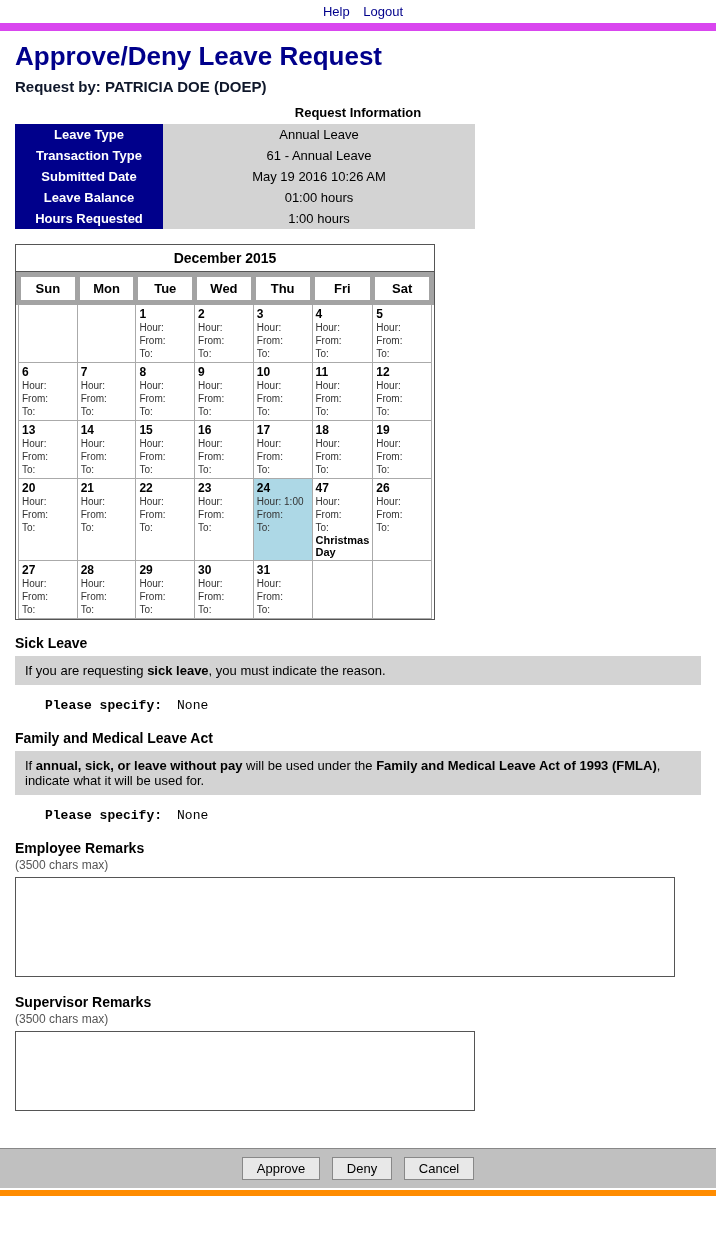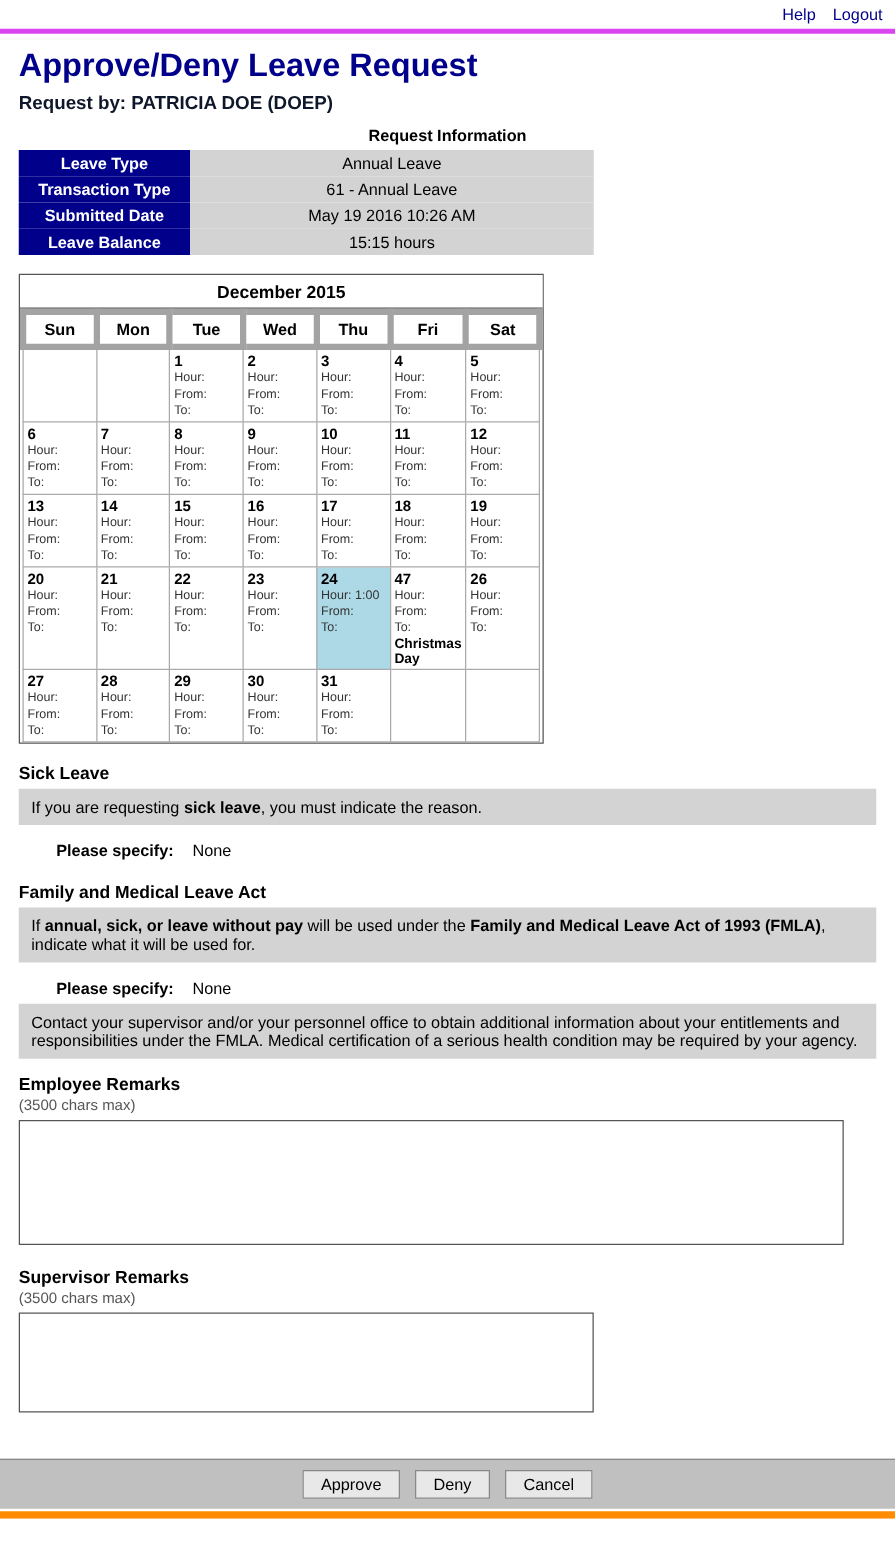--- a/index.html
+++ b/index.html
@@ -4,23 +4,23 @@
   <style>
     * { box-sizing: border-box; margin: 0; padding: 0; }
     body {
       font-family: Arial, sans-serif;
       font-size: 13px;
       color: #000;
       background: #fff;
       width: 716px;
     }
     #top-nav {
-      text-align: right;
+      text-align: center;
       padding: 4px 10px;
-      border-bottom: 4px solid #d946ef;
+      border-bottom: 8px solid #d946ef;
       font-size: 13px;
     }
     #top-nav a {
       color: #00008B;
       text-decoration: none;
       margin-left: 10px;
     }
     #main-content {
       padding: 10px 15px;
     }
@@ -47,21 +47,21 @@
     }
     .info-table {
       border-collapse: collapse;
       width: 460px;
     }
     .info-table tr td:first-child {
       background-color: #00008B;
       color: #fff;
       font-weight: bold;
       padding: 3px 8px;
-      width: 137px;
+      width: 148px;
       font-size: 13px;
     }
     .info-table tr td:last-child {
       background-color: #d3d3d3;
       color: #000;
       padding: 3px 25px;
       font-size: 13px;
     }
     
     .calendar-container {
@@ -130,20 +130,21 @@
       background: #d3d3d3;
       padding: 7px 10px;
       font-size: 13px;
       margin-bottom: 8px;
     }
     .info-box b { font-weight: bold; }
     .specify-row {
       display: flex;
       align-items: center;
       padding: 5px 0 5px 30px;
+      font-family: Liberation Mono, monospace;
     }
     .specify-label {
       font-weight: bold;
       margin-right: 15px;
       font-size: 13px;
     }
     .specify-value {
       font-size: 13px;
     }
     .contact-box {
@@ -231,21 +232,25 @@
           <tr>
             <td>Transaction Type</td>
             <td>61 - Annual Leave</td>
           </tr>
           <tr>
             <td>Submitted Date</td>
             <td>May 19 2016 10:26 AM</td>
           </tr>
           <tr>
             <td>Leave Balance</td>
-            <td>15:15 hours</td>
+            <td>01:00 hours</td>
+          </tr>
+          <tr>
+            <td>Hours Requested</td>
+            <td>1:00 hours</td>
           </tr>
         </tbody>
     </table>
   </div>
 
   <div class="calendar-container">
     <div class="calendar-title">December 2015</div>
     <table class="cal-table">
       <thead>
         <tr id="cal-header-row">
@@ -321,21 +326,20 @@
 
   <div class="section-block">
     <h3>Family and Medical Leave Act</h3>
     <div class="info-box">
       <span>If </span><b>annual, sick, or leave without pay</b><span> will be used under the </span><b>Family and Medical Leave Act of 1993 (FMLA)</b><span>, indicate what it will be used for.</span>
     </div>
     <div class="specify-row">
       <span class="specify-label">Please specify:</span>
       <span class="specify-value">None</span>
     </div>
-    <div class="contact-box">Contact your supervisor and/or your personnel office to obtain additional information about your entitlements and responsibilities under the FMLA. Medical certification of a serious health condition may be required by your agency.</div>
   </div>
 
   <div class="remarks-section">
     <h3>Employee Remarks</h3>
     <div class="chars-max">(3500 chars max)</div>
     <textarea class="remarks-input" style=""></textarea>
   </div>
 
   <div class="remarks-section">
     <h3>Supervisor Remarks</h3>

